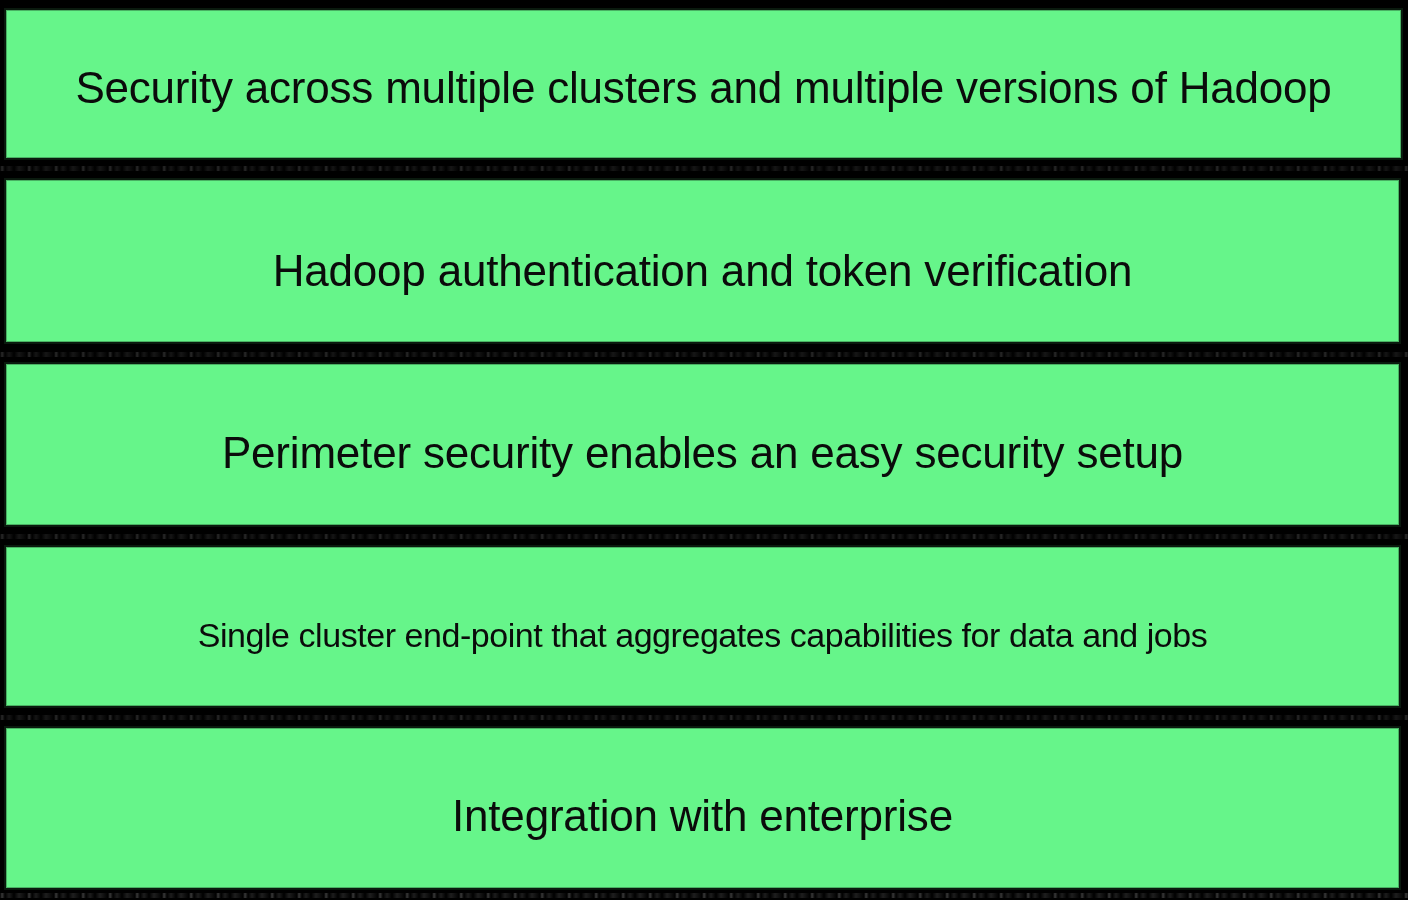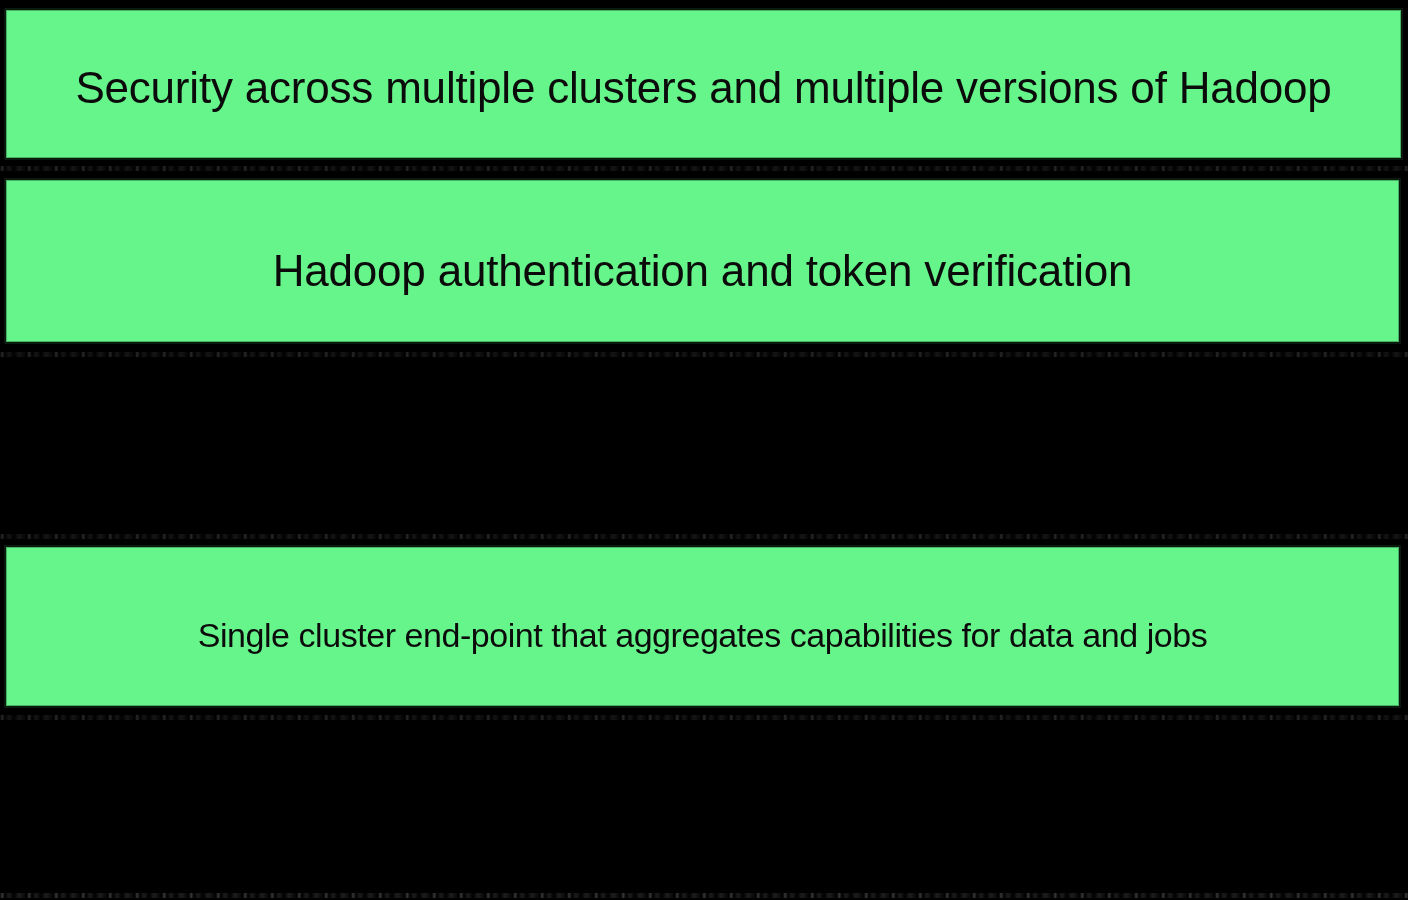--- a/index.html
+++ b/index.html
@@ -98,25 +98,31 @@
   </div>
 
   <div class="noise-band noise-0"></div>
 
   <div class="bullet-box box-1">
     <span class="bullet-text">Hadoop authentication and token verification</span>
   </div>
 
   <div class="noise-band noise-1"></div>
 
+  <div class="bullet-box box-2">
+    <span class="bullet-text">Perimeter security enables an easy security setup</span>
+  </div>
 
   <div class="noise-band noise-2"></div>
 
   <div class="bullet-box box-3">
     <span class="bullet-text">Single cluster end-point that aggregates capabilities for data and jobs</span>
   </div>
 
   <div class="noise-band noise-3"></div>
 
+  <div class="bullet-box box-4">
+    <span class="bullet-text">Integration with enterprise</span>
+  </div>
 
   <div class="noise-band noise-4"></div>
 
 </div>
 
 </body></html>

